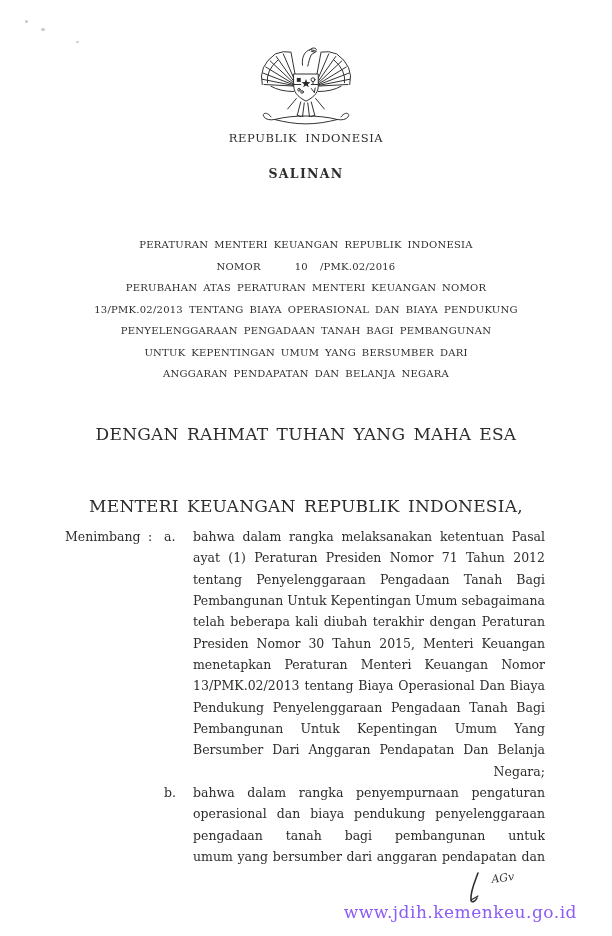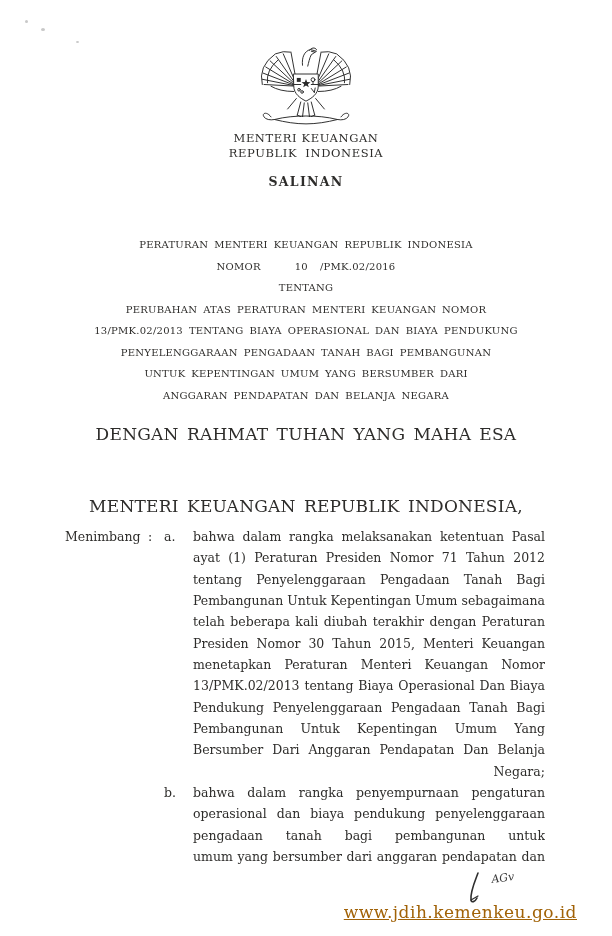--- a/index.html
+++ b/index.html
@@ -7,41 +7,41 @@
     position:relative;width:612px;height:936px;margin:0 auto;
     background:#ffffff;overflow:hidden;
     font-family:"DejaVu Serif", serif;color:#2e2d2b;
   }
   .speck{position:absolute;background:#9a9a9a;opacity:.55;border-radius:50%;}
   .emblem{position:absolute;left:50%;top:46px;transform:translateX(-50%);width:106px;height:84px;}
   .emblem svg{width:100%;height:100%;}
   .hdr{position:absolute;top:131px;left:0;right:0;text-align:center;
        font-size:11.5px;line-height:14.5px;letter-spacing:.6px;}
   .hdr .l2{word-spacing:4px;}
-  .salinan{margin-top:15px;font-weight:bold;font-size:12.5px;letter-spacing:1.3px;}
+  .salinan{margin-top:21px;font-weight:bold;font-size:12.5px;letter-spacing:1.3px;}
   .titleblock{position:absolute;top:234px;left:30px;right:30px;text-align:center;
        font-size:10px;line-height:21.5px;letter-spacing:.25px;word-spacing:2.5px;}
   .nomorline .num{margin-left:34px;margin-right:12px;}
   .centerline{position:absolute;left:0;right:0;text-align:center;
        font-size:17px;letter-spacing:.25px;word-spacing:2.5px;}
   .invocation{top:424px;}
   .authority{top:468px;margin-top:28px;}
   .menimbang{position:absolute;top:526px;left:65px;width:480px;
        font-size:12.5px;line-height:21.35px;display:flex;}
   .m-label{flex:0 0 83px;}
   .m-colon{flex:0 0 16px;}
   .m-items{flex:1 1 auto;}
   .m-item{display:flex;}
   .m-marker{flex:0 0 29px;}
   .m-lines{flex:1 1 auto;min-width:0;}
   .jline{text-align:justify;text-align-last:justify;white-space:normal;overflow:hidden;height:21.35px;}
   .lline{text-align:right;height:21.35px;}
   .paraf{position:absolute;left:462px;top:870px;width:72px;height:38px;}
   .site-url{position:absolute;top:902px;right:35px;left:0;text-align:right;
-       font-size:17px;letter-spacing:.5px;color:#a16207;cursor:pointer;text-decoration:underline;}
+       font-size:17px;letter-spacing:.5px;color:#8b5cf6;cursor:pointer;}
 </style>
 </head>
 <body>
 
 <div class="page">
 
   <div class="speck" style="left:25px;top:20px;width:3px;height:3px;"></div>
   <div class="speck" style="left:41px;top:28px;width:4px;height:3px;"></div>
   <div class="speck" style="left:76px;top:41px;width:3px;height:2px;"></div>
 
@@ -103,31 +103,29 @@
 
         <g>
           <path d="M20,81 C15,74 9,77 12,81 C14,84 19,85 24,84 C36,87 48,89 60,89 C72,89 84,87 96,84 C101,85 106,84 108,81 C111,77 105,74 100,81" fill="#ffffff"></path>
           <path d="M24,84 C36,81 48,80 60,80 C72,80 84,81 96,84"></path>
         </g>
       </g>
     </svg>
   </div>
 
   <div class="hdr">
-    <div>MENTERI KEUANGAN</div>
     <div class="l2">REPUBLIK INDONESIA</div>
     <div class="salinan">SALINAN</div>
   </div>
 
   <div class="titleblock">
     <div>PERATURAN MENTERI KEUANGAN REPUBLIK INDONESIA</div>
     <div class="nomorline">
       <span>NOMOR</span><span class="num">10</span><span>/PMK.02/2016</span>
     </div>
-    <div>TENTANG</div>
     <div>PERUBAHAN ATAS PERATURAN MENTERI KEUANGAN NOMOR</div>
     <div>13/PMK.02/2013 TENTANG BIAYA OPERASIONAL DAN BIAYA PENDUKUNG</div>
     <div>PENYELENGGARAAN PENGADAAN TANAH BAGI PEMBANGUNAN</div>
     <div>UNTUK KEPENTINGAN UMUM YANG BERSUMBER DARI</div>
     <div>ANGGARAN PENDAPATAN DAN BELANJA NEGARA</div>
   </div>
 
   <div class="centerline invocation">DENGAN RAHMAT TUHAN YANG MAHA ESA</div>
   <div class="centerline authority">MENTERI KEUANGAN REPUBLIK INDONESIA,</div>
 

